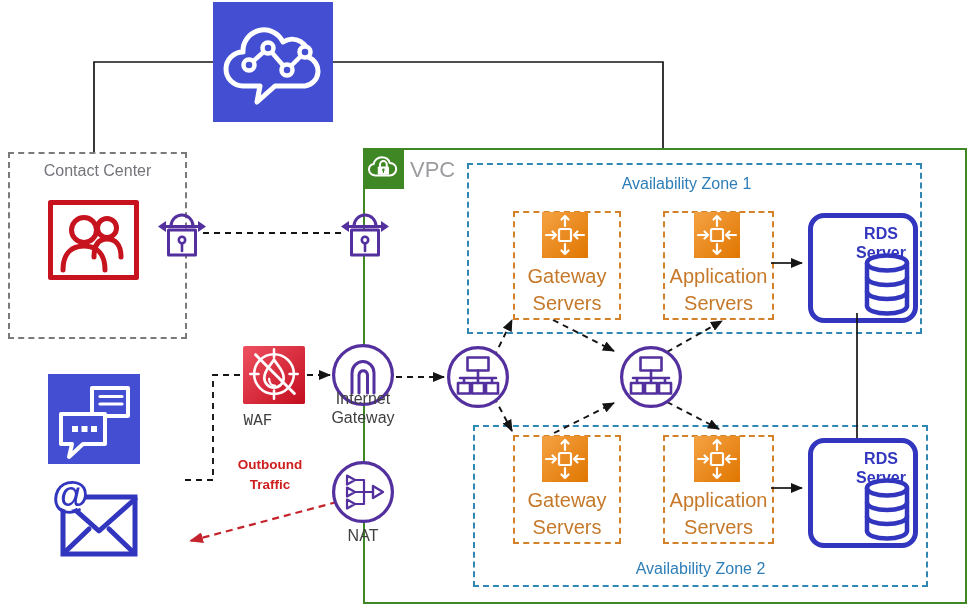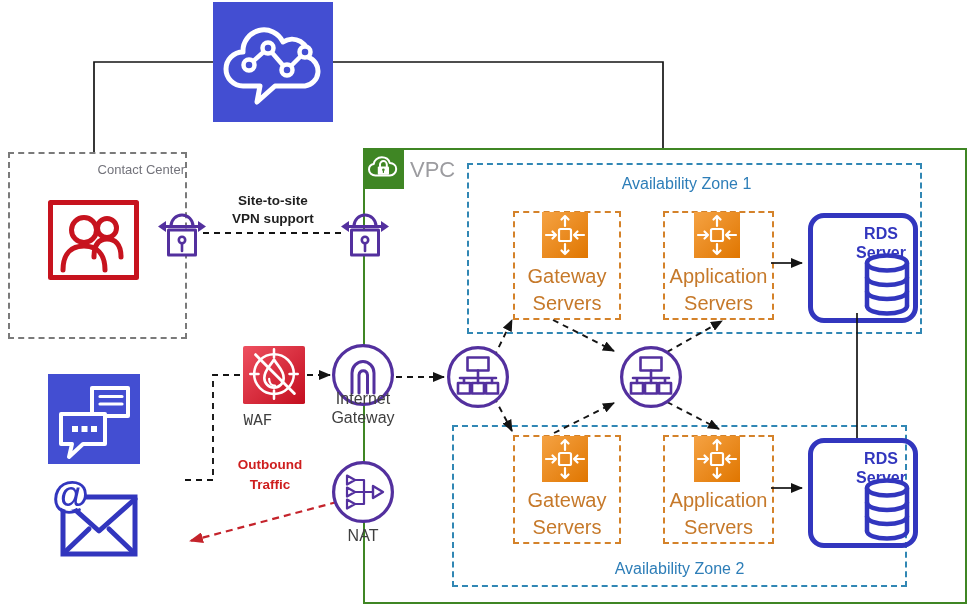--- a/index.html
+++ b/index.html
@@ -8,21 +8,21 @@
     --green:#3F8624; --az-border:#3187B4; --az-text:#2E7EB8; --rds-blue:#3236BE;
     --waf-red-1:#EE5060; --waf-red-2:#C30E1F;
     --gray-text:#73737B; --vpc-text:#9C9CA0; --dark-text:#1F1F1F; --label-text:#3F3F3F;
     --red-text:#CE1E1E; --red-arrow:#C4232B; --line-black:#141414; --dash-gray:#7A7A7A;
   }
   html,body{margin:0;padding:0;background:#fff;}
   .stage{position:relative;width:974px;height:610px;background:#fff;overflow:hidden;
          font-family:"Liberation Sans",sans-serif;}
   .abs{position:absolute;}
   .lbl{text-align:center;line-height:1.18;}
-  .lbl-gray{color:var(--gray-text);font-size:13px;text-align:right;}
+  .lbl-gray{color:var(--gray-text);font-size:16px;}
   .lbl-dark{color:var(--label-text);font-size:16px;}
   .lbl-connect{color:var(--dark-text);font-size:17px;font-weight:bold;}
   .lbl-smallbold{color:var(--dark-text);font-size:13.5px;font-weight:bold;line-height:1.3;}
   .lbl-red{color:var(--red-text);font-size:13.5px;font-weight:bold;line-height:1.45;}
   .lbl-orange{color:var(--orange-text);font-size:20px;line-height:1.35;}
   .lbl-az{color:var(--az-text);font-size:16px;}
   .lbl-vpc{color:var(--vpc-text);font-size:22px;}
   .lbl-rds{color:var(--rds-blue);font-size:16px;font-weight:bold;padding-left:36px;}
   .box-gray{border:2px dashed var(--dash-gray);background:transparent;z-index:1;}
   .box-az{border:2px dashed var(--az-border);z-index:1;}
@@ -74,21 +74,21 @@
     <path class="wst" stroke-width="2" d="M17,18.5 V16.5 A3.4,3.4 0 0 1 23.8,16.5 V18.5"></path>
     <rect x="14.8" y="18.5" width="11.2" height="8.2" rx="1" fill="#fff"></rect>
     <circle cx="20.4" cy="21.8" r="1.3" style="fill:var(--green)"></circle>
     <rect x="19.8" y="22.3" width="1.2" height="2.6" style="fill:var(--green)"></rect>
   </svg>
   <div class="abs txt lbl lbl-vpc" style="left:410px;top:157px;width:60px;text-align:left;">VPC</div>
 
   <div class="abs box-az" style="left:467px;top:163px;width:451px;height:167px;">
     <div class="abs txt lbl lbl-az" style="left:0;right:16px;top:10px;">Availability Zone 1</div>
   </div>
-  <div class="abs box-az" style="left:452px;top:425px;width:451px;height:158px;">
+  <div class="abs box-az" style="left:473px;top:425px;width:451px;height:158px;">
     <div class="abs txt lbl lbl-az" style="left:0;right:0;bottom:6px;">Availability Zone 2</div>
   </div>
 
   <div class="abs box-gray" style="left:8px;top:152px;width:175px;height:183px;">
     <div class="abs txt lbl lbl-gray" style="left:0;right:0;top:8px;">Contact Center</div>
   </div>
 
 
   
   <div class="abs box-orange" style="left:513px;top:211px;width:104px;height:105px;">
@@ -170,21 +170,20 @@
   </svg>
   <svg class="abs ic" style="left:341px;top:206px" width="48" height="54" viewBox="0 0 48 54">
     <path class="pstroke" stroke-width="3" d="M13,20 A11,11 0 0 1 35,20"></path>
     <line x1="6" y1="20.5" x2="42" y2="20.5" class="pstroke" stroke-width="3"></line>
     <path class="pfill" d="M8,15 L0,20.5 L8,26 Z"></path>
       <path class="pfill" d="M40,15 L48,20.5 L40,26 Z"></path>
     <rect x="10.5" y="24" width="27" height="25" class="pstroke-f" stroke-width="3"></rect>
     <circle cx="24" cy="34" r="3.2" class="pstroke" stroke-width="2.6"></circle>
     <line x1="24" y1="37.4" x2="24" y2="45" class="pstroke" stroke-width="2.6"></line>
   </svg>
-  <div class="abs txt lbl lbl-smallbold" style="left:223px;top:192px;width:100px;">Site-to-site VPN support</div>
 
   <svg class="abs ic" style="left:243px;top:345px" width="62" height="60" viewBox="0 0 64 60">
     <rect width="64" height="60" rx="2" fill="url(#gradRed)"></rect>
     <circle cx="32" cy="29" r="20.5" class="wst" stroke-width="2.6"></circle>
     <path class="wst" stroke-width="2.6" d="M32,3.5 V12 M32,46 V54.5 M7.5,29 H16 M48,29 H56.5"></path>
     <line x1="13" y1="9" x2="53" y2="49" class="wst" stroke-width="3"></line>
     <path class="wst" stroke-width="2.7" d="M32,14 C36,21 42,25 42,33 A10,10 0 0 1 22,33 C22,25 28,21 32,14 Z"></path>
     <path class="wst" stroke-width="2.3" d="M27,34 C27,39 30,41 33,41"></path>
   </svg>
   <div class="abs txt lbl lbl-dark" style="left:222px;top:412px;width:72px;font-family:Liberation Mono, monospace;">WAF</div>

